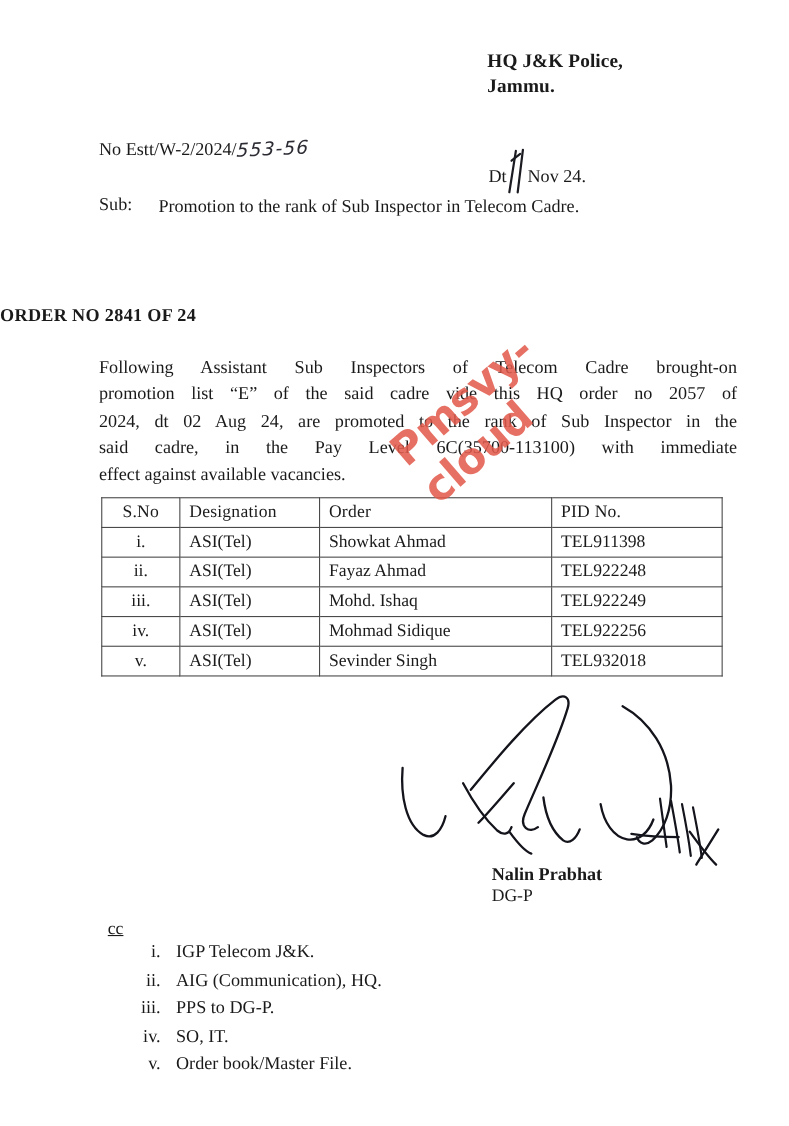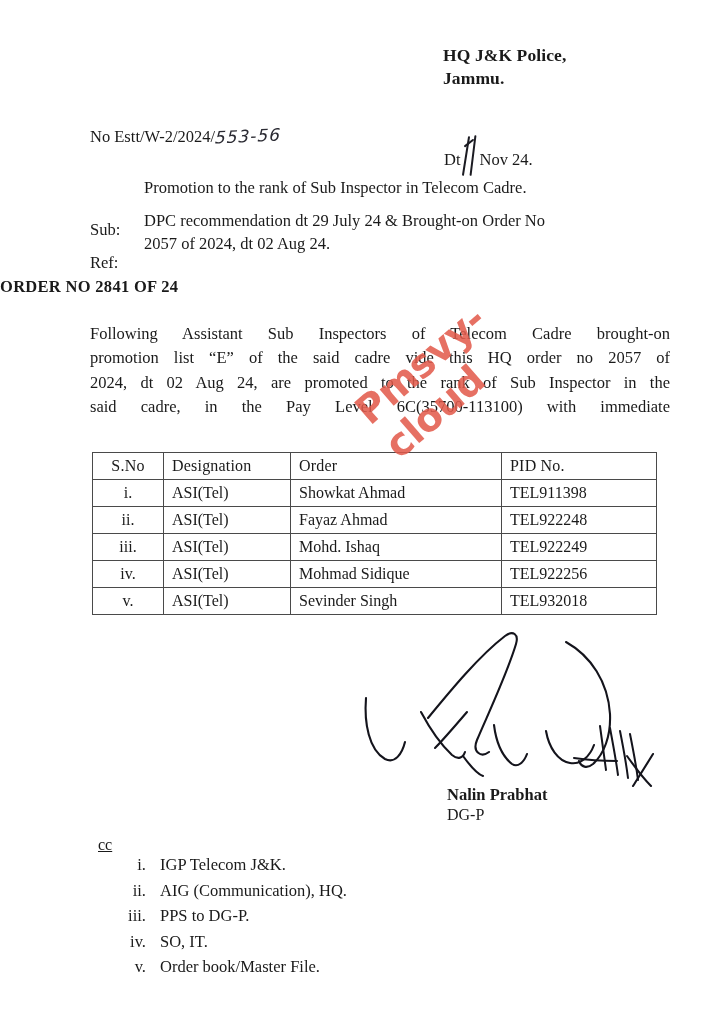--- a/index.html
+++ b/index.html
@@ -70,21 +70,21 @@
   .hand-day i.s3 { left: 7.5px; top: -13px; height: 12px; transform: rotate(52deg); width: 1.9px; }
 
   
   .kv {
     position: absolute;
     left: 90px;
     width: 585px;
     font-size: 16.5px;
   }
   .kv-row { display: flex; margin-bottom: 9px; }
-  .kv-key { flex: 0 0 54px; margin-top: 44px; }
+  .kv-key { flex: 0 0 54px; }
   .kv-val { flex: 1 1 auto; line-height: 1.4; }
   .kv-val.just { text-align: justify; }
   .kv-val.just > span { display: block; }
 
   
   .order-title {
     position: absolute;
     left: 0;
     top: 277px;
     width: 717px;
@@ -217,37 +217,29 @@
     <div class="ref-date"><span>Dt</span><span class="hand-day"><i class="s1"></i><i class="s2"></i><i class="s3"></i></span><span>Nov 24.</span></div>
   </div>
 
   <div class="kv" style="top:176px;">
     <div class="kv-row">
       <div class="kv-key">Sub:</div>
       <div class="kv-val">Promotion to the rank of Sub Inspector in Telecom Cadre.</div>
     </div>
   </div>
 
-  <div class="kv" style="top:209px;">
-    <div class="kv-row">
-      <div class="kv-key">Ref:</div>
-      <div class="kv-val just">
-        <span class="ln spread">DPC recommendation dt 29 July 24 &amp; Brought-on Order No</span>
-        <span class="ln">2057 of 2024, dt 02 Aug 24.</span>
-      </div>
-    </div>
-  </div>
 
   <div class="order-title">ORDER NO  2841  OF 24</div>
 
   <div class="body-para">
     <span class="ln spread">Following Assistant Sub Inspectors of Telecom Cadre brought-on</span>
     <span class="ln spread">promotion list “E” of the said cadre vide this HQ order no 2057 of</span>
     <span class="ln spread">2024, dt 02 Aug 24, are promoted to the rank of Sub Inspector in the</span>
     <span class="ln spread">said cadre, in the Pay Level 6C(35700-113100) with immediate</span>
+    <span class="ln">effect against available vacancies.</span>
   </div>
 
   <div class="tbl-wrap">
     <table class="promo">
       <tbody>
         <tr class="hdr">
           <td class="c-sno">S.No</td>
           <td class="c-desig">Designation</td>
           <td class="c-name">Order</td>
           <td class="c-pid">PID No.</td>

